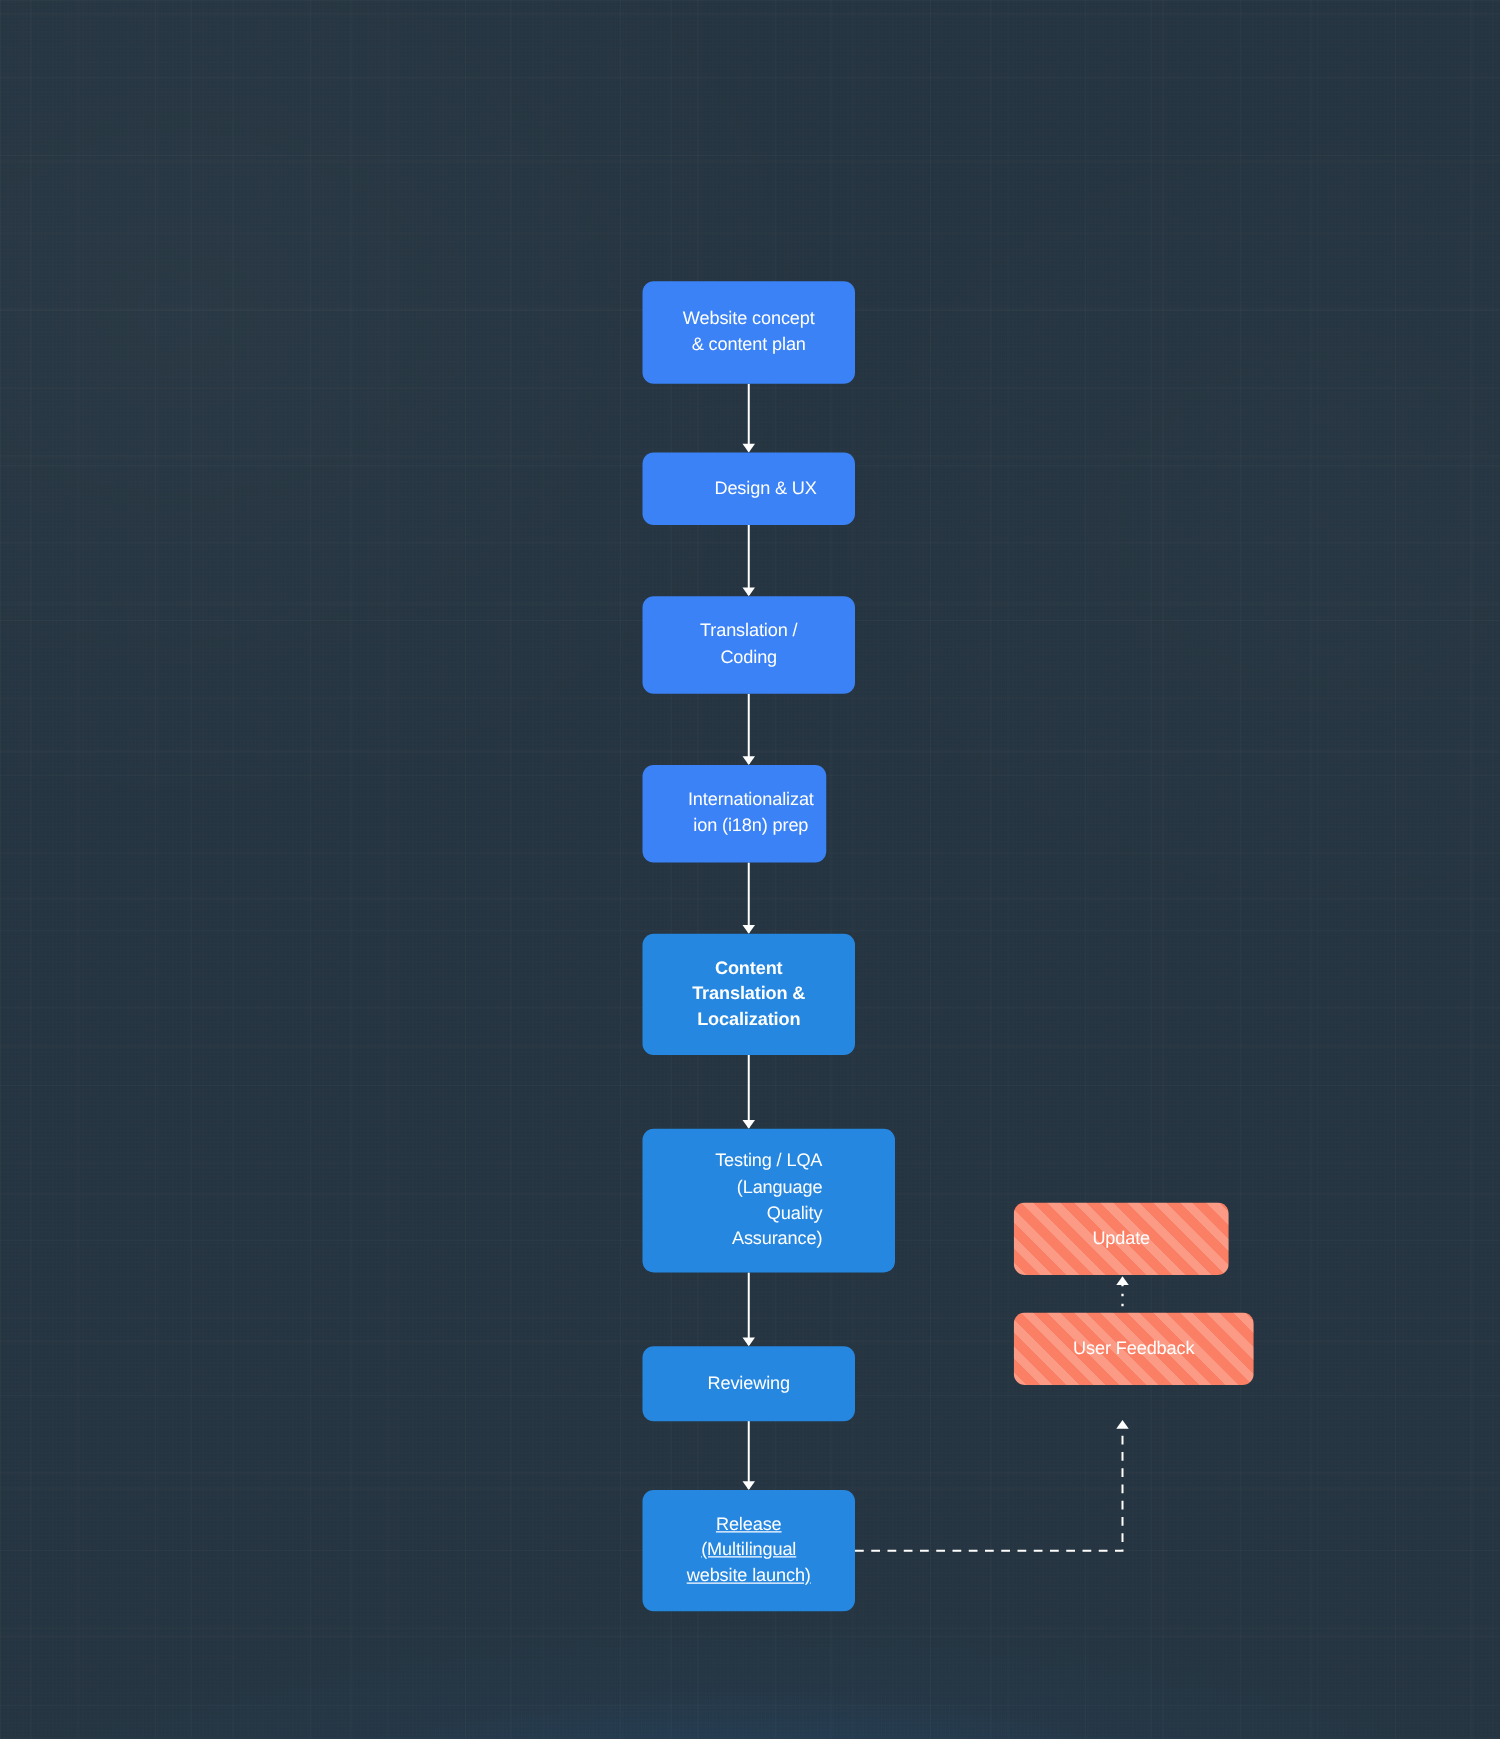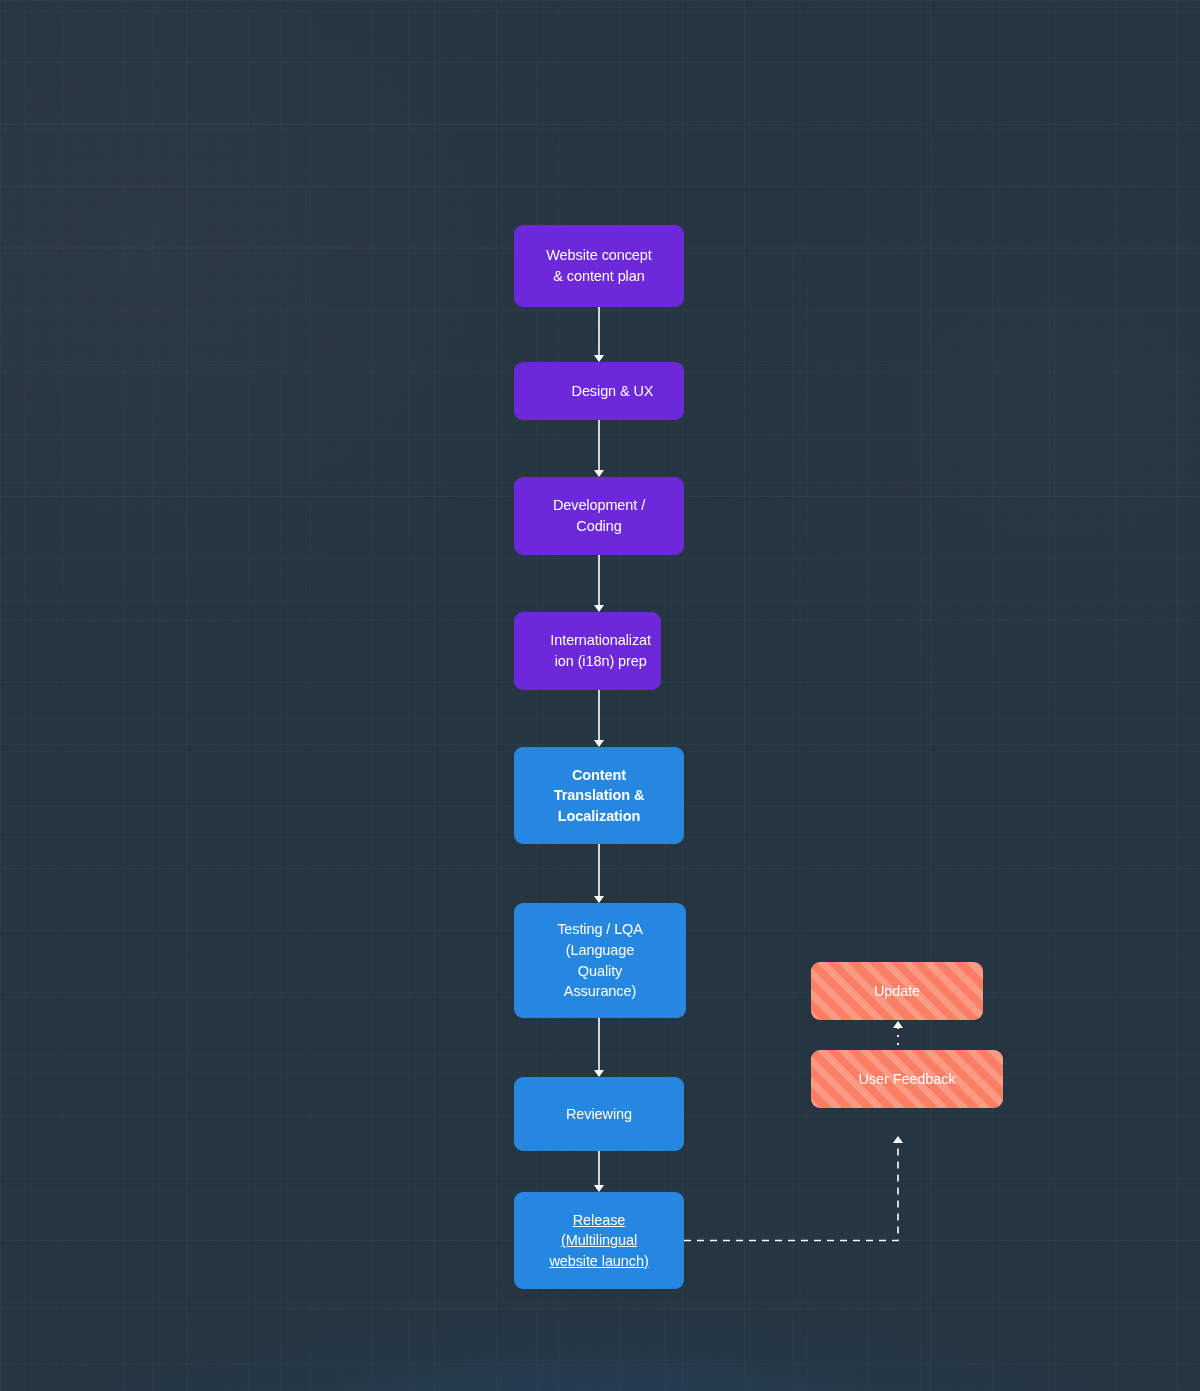--- a/index.html
+++ b/index.html
@@ -96,21 +96,21 @@
     border-radius:9px;
     color:#ffffff;
     font-size:14.5px;
     font-weight:500;
     line-height:1.42;
     letter-spacing:-0.1px;
     padding:6px 10px;
     z-index:5;
     white-space:pre-line;
   }
-  .node.green { background:#6d28d9; }
+  .node.green { background:#3b82f6; }
   .node.blue  { background:#2687e0; }
   .node.hatch {
     background-color:#fa7f64;
     background-image:repeating-linear-gradient(
       45deg,
       rgba(255,255,255,0.22) 0px,
       rgba(255,255,255,0.22) 7px,
       rgba(255,255,255,0.0) 7px,
       rgba(255,255,255,0.0) 15px
     );
@@ -167,32 +167,32 @@
       <g>
         <line x1="898" y1="1077" x2="898" y2="1027" stroke="#ffffff" stroke-width="1.8" stroke-dasharray="2 6" stroke-linecap="butt"></line>
         <polygon points="893,1028 903,1028 898,1021" fill="#ffffff"></polygon>
       </g>
     </svg>
 
   <div id="node-layer">
       <div class="node green" style="left: 514px; top: 225px; width: 170px; height: 82px;"><span>Website concept
 &amp; content plan</span></div>
       <div class="node green" style="left: 514px; top: 362px; width: 170px; height: 58px; padding-left: 37px;"><span>Design &amp; UX</span></div>
-      <div class="node green" style="left: 514px; top: 477px; width: 170px; height: 78px;"><span>Development /
+      <div class="node green" style="left: 514px; top: 477px; width: 170px; height: 78px;"><span>Translation /
 Coding</span></div>
       <div class="node green" style="left: 514px; top: 612px; width: 147px; height: 78px; justify-content: flex-end;"><span>Internationalizat
 ion (i18n) prep</span></div>
       <div class="node blue" style="left: 514px; top: 747px; width: 170px; height: 97px; font-weight: bold;"><span>Content
 Translation &amp;
 Localization</span></div>
-      <div class="node blue" style="left: 514px; top: 903px; width: 172px; height: 115px;"><span>Testing / LQA
+      <div class="node blue" style="left: 514px; top: 903px; width: 202px; height: 115px; text-align: right;"><span>Testing / LQA
 (Language
 Quality
 Assurance)</span></div>
-      <div class="node blue" style="left: 514px; top: 1077px; width: 170px; height: 74px;"><span>Reviewing</span></div>
+      <div class="node blue" style="left: 514px; top: 1077px; width: 170px; height: 60px;"><span>Reviewing</span></div>
       <div class="node blue" style="left: 514px; top: 1192px; width: 170px; height: 97px; text-decoration: underline;"><span>Release
 (Multilingual
 website launch)</span></div>
       <div class="node hatch" style="left: 811px; top: 962px; width: 172px; height: 58px;"><span>Update</span></div>
       <div class="node hatch" style="left: 811px; top: 1050px; width: 192px; height: 58px;"><span>User Feedback</span></div>
     </div>
 
 </div>
 
 </body></html>

